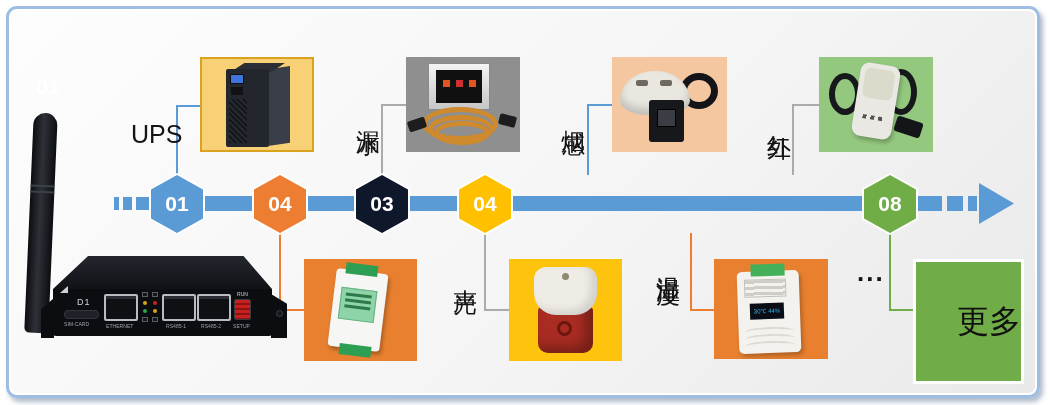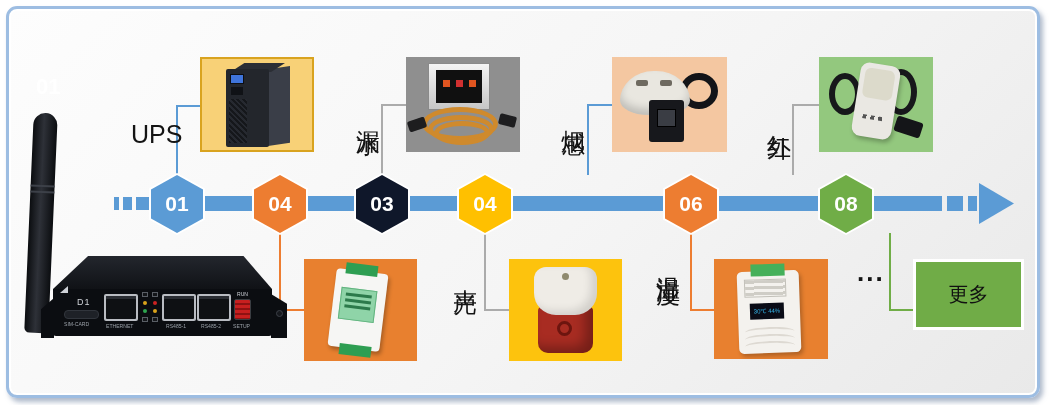--- a/index.html
+++ b/index.html
@@ -22,21 +22,21 @@
   .arrowhead { position:absolute; left:979px; top:183px; width:35px; height:41px; background:#5B9BD5;
                clip-path:polygon(0 0,100% 50%,0 100%); }
 
   .hexo { position:absolute; width:56px; height:62px; background:#ffffff;
           clip-path:polygon(50% 0,100% 25%,100% 75%,50% 100%,0 75%,0 25%); top:173px; }
   .hexi { position:absolute; left:2px; top:2px; width:52px; height:58px;
           clip-path:polygon(50% 0,100% 25%,100% 75%,50% 100%,0 75%,0 25%);
           display:flex; align-items:center; justify-content:center;
           color:#fff; font-size:21px; font-weight:bold; }
   .hx1 { left:149px; } .hx2 { left:252px; } .hx3 { left:354px; } .hx4 { left:457px; }
-  .hx5 { left:560px; } .hx6 { left:663px; } .hx7 { left:765px; } .hx8 { left:818px; }
+  .hx5 { left:560px; } .hx6 { left:663px; } .hx7 { left:765px; } .hx8 { left:862px; }
   .blue { background:#5B9BD5; } .orange { background:#ED7D31; } .gray { background:#0f172a; }
   .yellow { background:#FFC000; } .green { background:#70AD47; }
 
   .conn { position:absolute; }
   .cv { width:2px; } .ch { height:2px; }
   .cblue { background:#5B9BD5; } .corange { background:#ED7D31; }
   .cgray { background:#ABABAB; } .cgreen { background:#70AD47; }
   
   .c1v { left:176px; top:105px; height:70px; } .c1h { left:177px; top:105px; width:24px; }
   .c3v { left:381px; top:104px; height:71px; } .c3h { left:382px; top:104px; width:25px; }
@@ -63,23 +63,23 @@
 
   
   .imgbox { position:absolute; overflow:hidden; }
   .b-ups  { left:200px; top:57px; width:114px; height:95px; background:#F8D177; border:2px solid #D9A31F; }
   .b-leak { left:406px; top:57px; width:114px; height:95px; background:#8F8F8F; }
   .b-smoke{ left:612px; top:57px; width:115px; height:95px; background:#F4C7A1; }
   .b-pir  { left:819px; top:57px; width:114px; height:95px; background:#93C87E; }
   .b-mains{ left:304px; top:259px; width:113px; height:102px; background:#E8802F; }
   .b-siren{ left:509px; top:259px; width:113px; height:102px; background:#FDC30D; }
   .b-temp { left:714px; top:259px; width:114px; height:100px; background:#E8802F; }
-  .b-more { left:913px; top:259px; width:111px; height:71px; background:#70AC47; border:3px solid #fff;
-            display:flex; align-items:center; justify-content:center;
-            font-size:20px; color:#111; font-weight:500; }
+  .b-more { left:913px; top:259px; width:111px; height:125px; background:#70AC47; border:3px solid #fff;
+            display:flex; align-items:center; justify-content:flex-end;
+            font-size:32px; color:#111; font-weight:500; }
 
   
   .ups-side { position:absolute; left:66px; top:7px; width:22px; height:80px; background:#3a3e48;
               clip-path:polygon(0 4%,100% 0,100% 96%,0 100%); }
   .ups-top  { position:absolute; left:25px; top:4px; width:58px; height:9px; background:#2b2e35;
               clip-path:polygon(6% 100%,30% 0,100% 0,76% 100%); }
   .ups-front{ position:absolute; left:24px; top:10px; width:43px; height:78px; background:#23262c; border-radius:2px; }
   .ups-screen{ position:absolute; left:4px; top:5px; width:14px; height:10px; background:#3f74da; border:1px solid #0c0e12; }
   .ups-btns { position:absolute; left:5px; top:18px; width:12px; height:8px; background:#101216; }
   .ups-grille{ position:absolute; left:3px; top:30px; width:18px; height:44px;
@@ -206,23 +206,20 @@
     </div>
   <div class="hexo hx2">
       <div class="hexi orange">04</div>
     </div>
   <div class="hexo hx3">
       <div class="hexi gray">03</div>
     </div>
   <div class="hexo hx4">
       <div class="hexi yellow">04</div>
     </div>
-  <div class="hexo hx6">
-      <div class="hexi orange">06</div>
-    </div>
   <div class="hexo hx8">
       <div class="hexi green">08</div>
     </div>
 
   <div class="lbl l-ups">UPS</div>
   <div class="lbl vert l-shidian">市电</div>
   <div class="lbl vert l-loushui">漏水</div>
   <div class="lbl vert l-shengguang">声光</div>
   <div class="lbl vert l-yangan">烟感</div>
   <div class="lbl vert l-wenshidu">温湿度</div>

